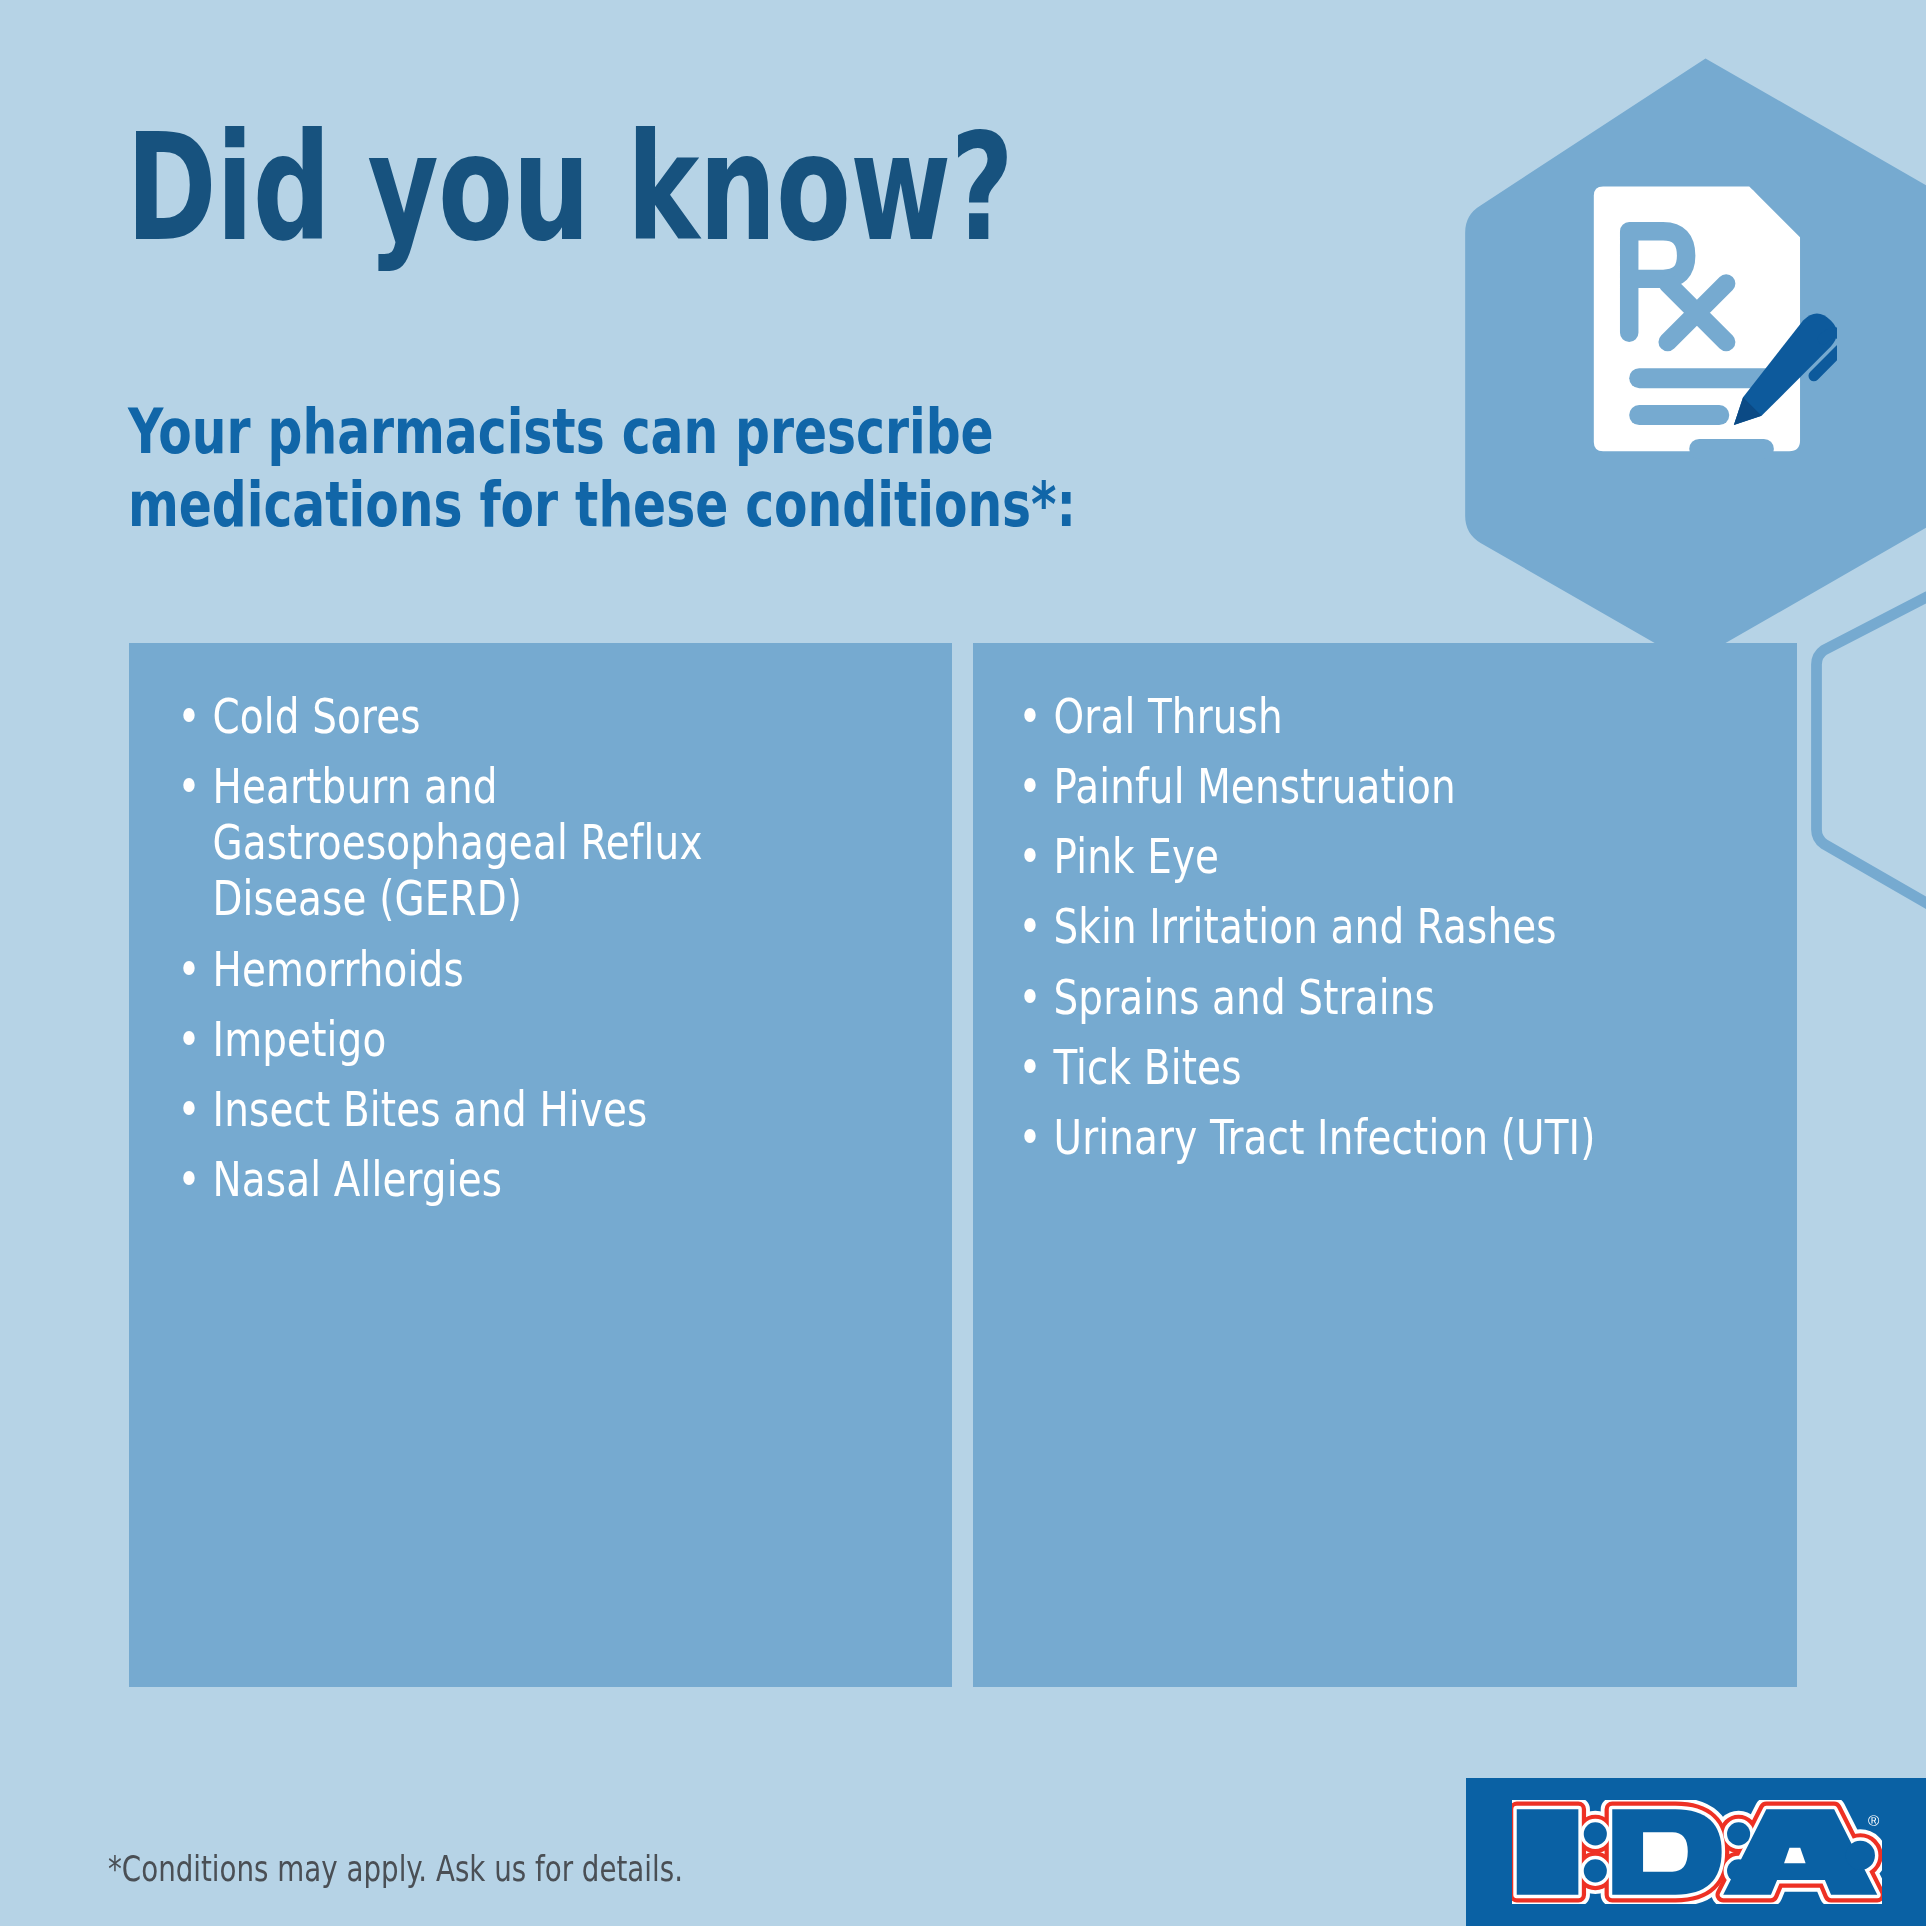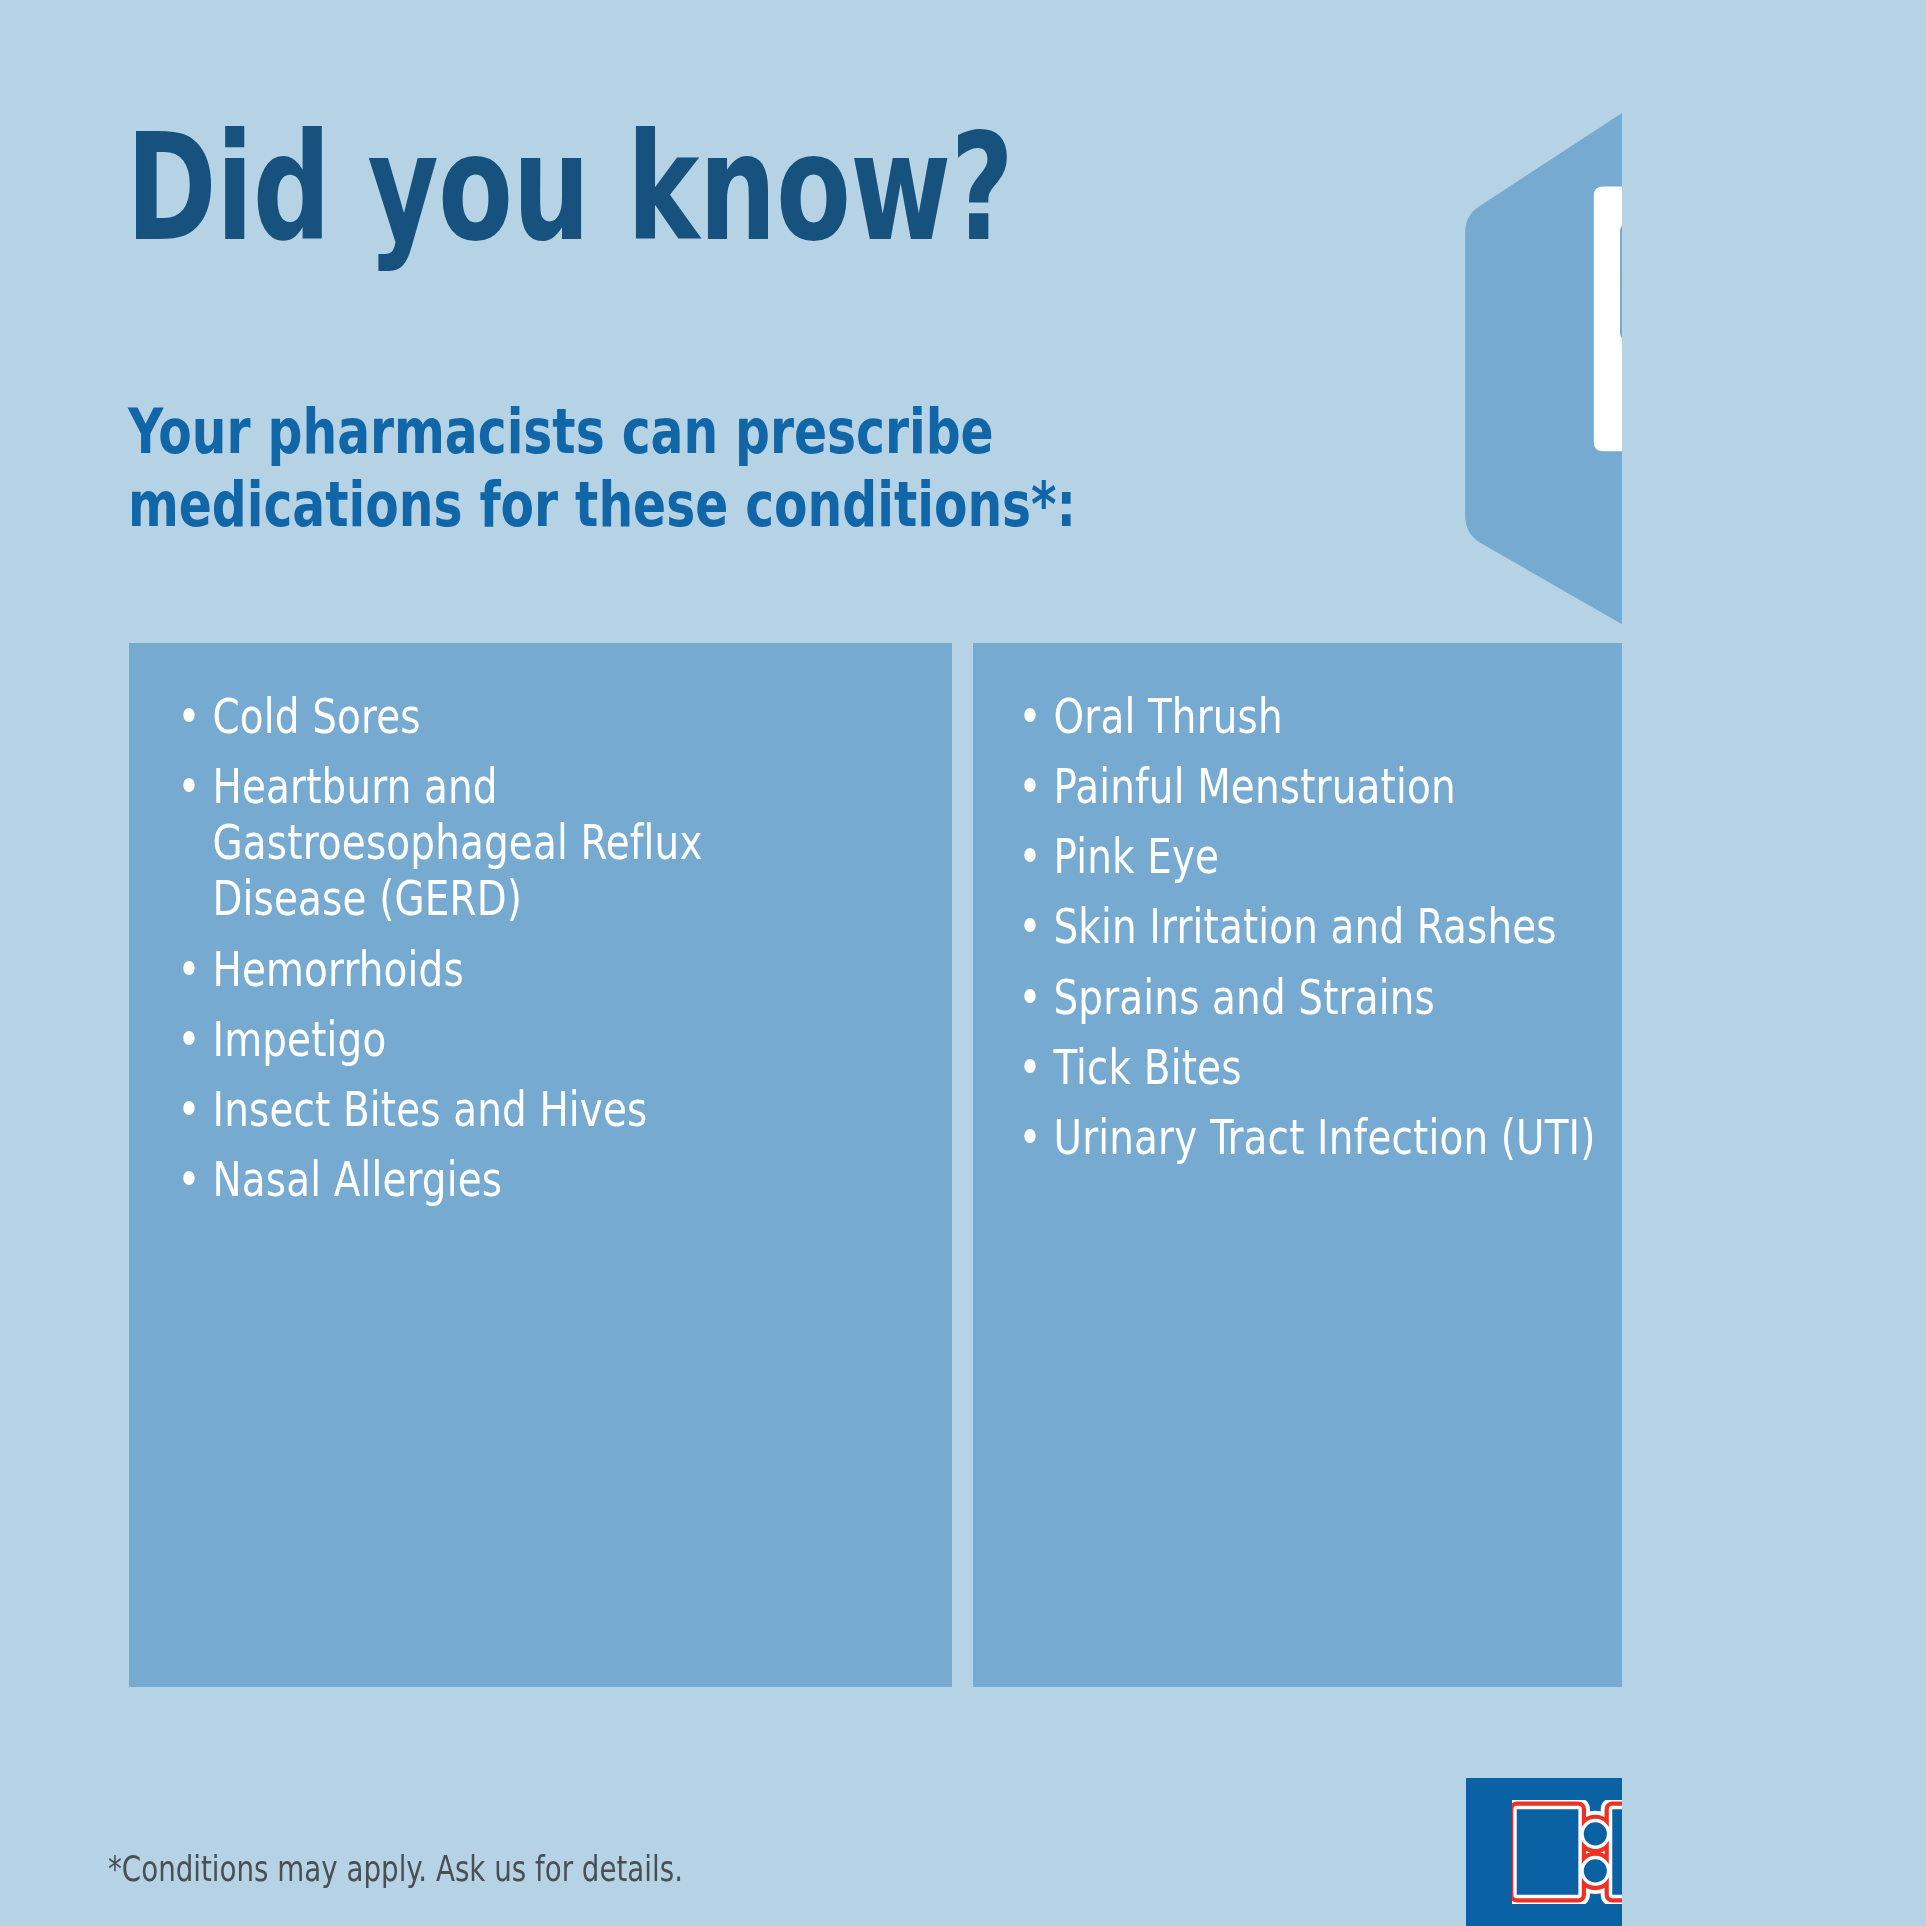--- a/index.html
+++ b/index.html
@@ -4,21 +4,21 @@
 <style>
   * { margin:0; padding:0; box-sizing:border-box; }
   html, body {
     width:1926px; height:1926px;
     background:#b6d3e6;
     font-family:"Liberation Sans", sans-serif;
     overflow:hidden;
   }
   #poster {
     position:relative;
-    width:1622px; height:1926px;
+    width:1926px; height:1926px;
     background:#b6d3e6;
     overflow:hidden;
   }
 
   
   .hex-outline-wrap {
     position:absolute;
     left:1807px; top:566px;
     width:324px; height:362px;
   }

